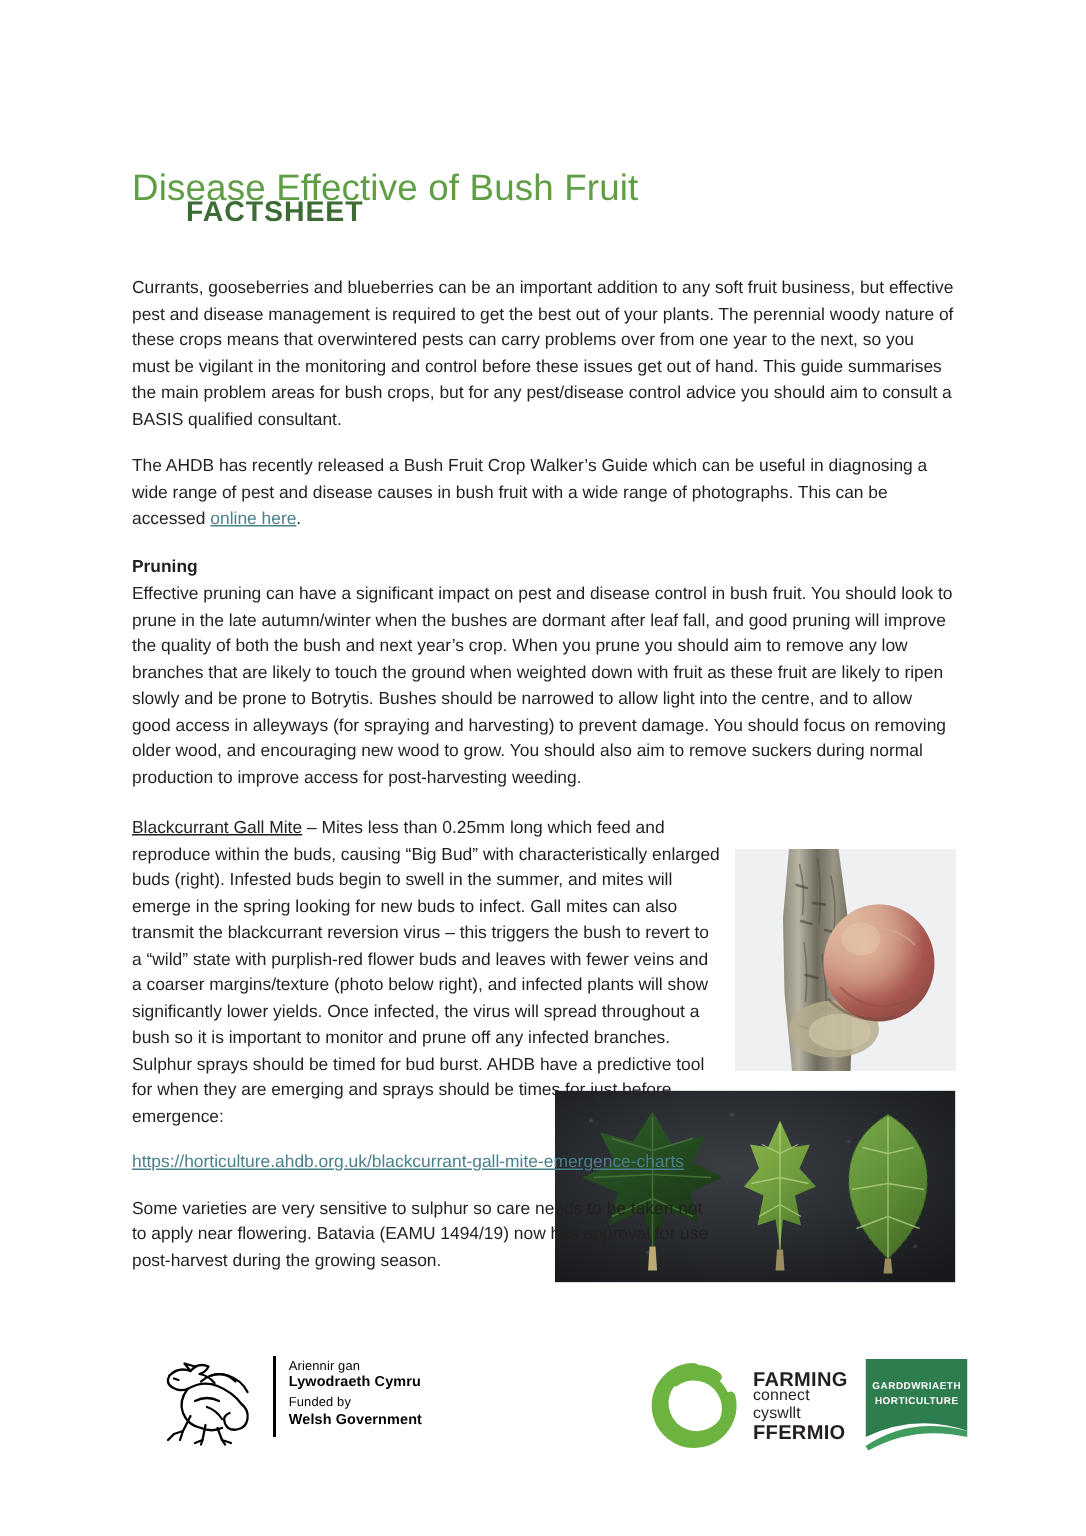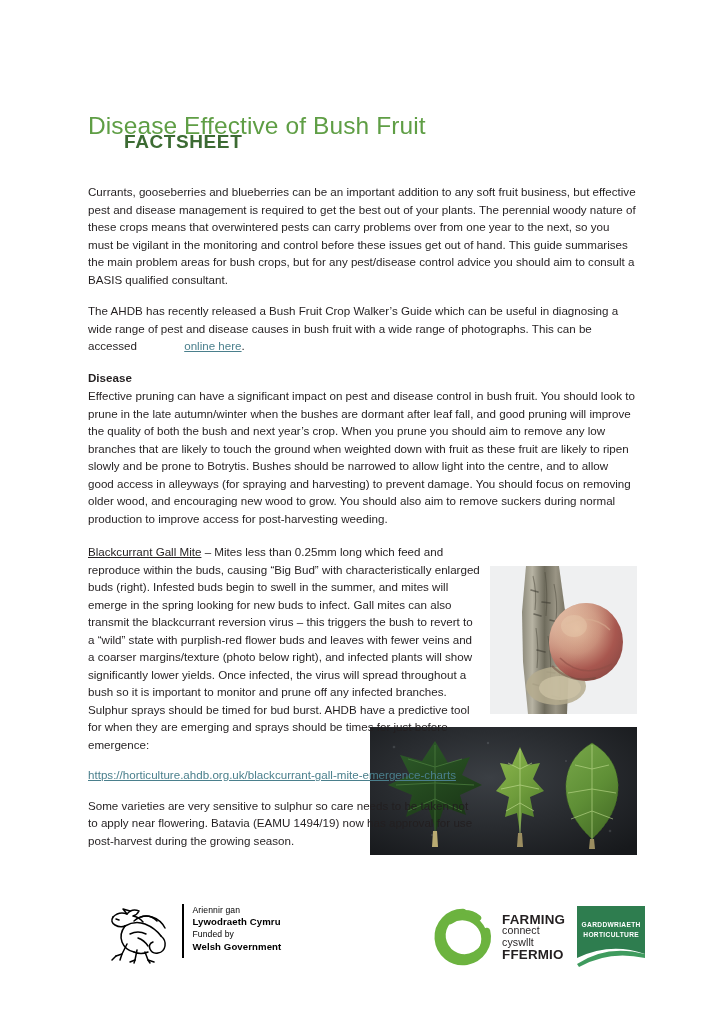--- a/index.html
+++ b/index.html
@@ -64,21 +64,20 @@
     margin: 0 0 1px 0;
     font-size: 11.6px;
     line-height: 17.5px;
     font-weight: bold;
     color: #231f20;
   }
   a.inline-link,
   .inline-link {
     color: #4a7f8c;
     text-decoration: underline;
-    margin-left: 44px;
   }
   .url-link {
     color: #4a7f8c;
     text-decoration: underline;
     word-break: break-all;
   }
   .u-term {
     text-decoration: underline;
   }
 
@@ -194,21 +193,21 @@
 
   <h1 class="doc-title">Disease Effective of Bush Fruit</h1>
   <div class="doc-subtitle">FACTSHEET</div>
 
   <div class="body-col">
 
     <p class="para">Currants, gooseberries and blueberries can be an important addition to any soft fruit business, but effective pest and disease management is required to get the best out of your plants. The perennial woody nature of these crops means that overwintered pests can carry problems over from one year to the next, so you must be vigilant in the monitoring and control before these issues get out of hand. This guide summarises the main problem areas for bush crops, but for any pest/disease control advice you should aim to consult a BASIS qualified consultant.</p>
 
     <p class="para"><span>The AHDB has recently released a Bush Fruit Crop Walker’s Guide which can be useful in diagnosing a wide range of pest and disease causes in bush fruit with a wide range of photographs. This can be accessed </span><a class="inline-link" href="#">online here</a><span>.</span></p>
 
-    <div class="sec-head">Disease</div>
+    <div class="sec-head">Pruning</div>
     <p class="para">Effective pruning can have a significant impact on pest and disease control in bush fruit. You should look to prune in the late autumn/winter when the bushes are dormant after leaf fall, and good pruning will improve the quality of both the bush and next year’s crop. When you prune you should aim to remove any low branches that are likely to touch the ground when weighted down with fruit as these fruit are likely to ripen slowly and be prone to Botrytis. Bushes should be narrowed to allow light into the centre, and to allow good access in alleyways (for spraying and harvesting) to prevent damage. You should focus on removing older wood, and encouraging new wood to grow. You should also aim to remove suckers during normal production to improve access for post-harvesting weeding.</p>
 
   </div>
 
   <div class="photo" id="photo-bud">
     <svg viewBox="0 0 147 148" preserveAspectRatio="none">
       <defs>
         <linearGradient id="stemG" x1="0" y1="0" x2="1" y2="0">
           <stop offset="0%" stop-color="#8e8b7c"></stop>
           <stop offset="22%" stop-color="#b8b4a4"></stop>

